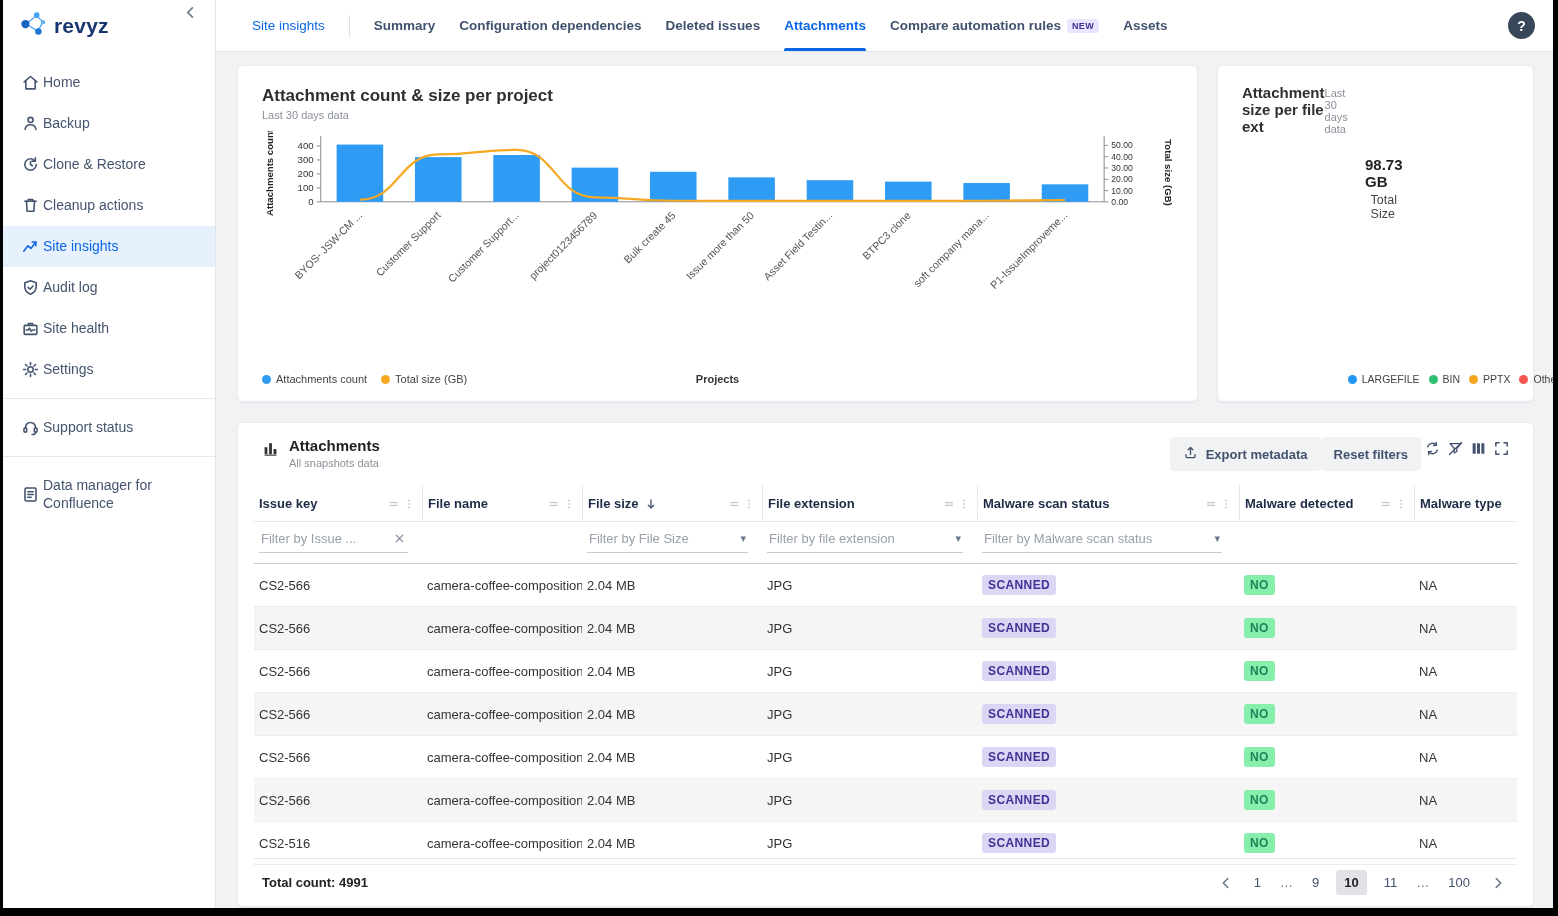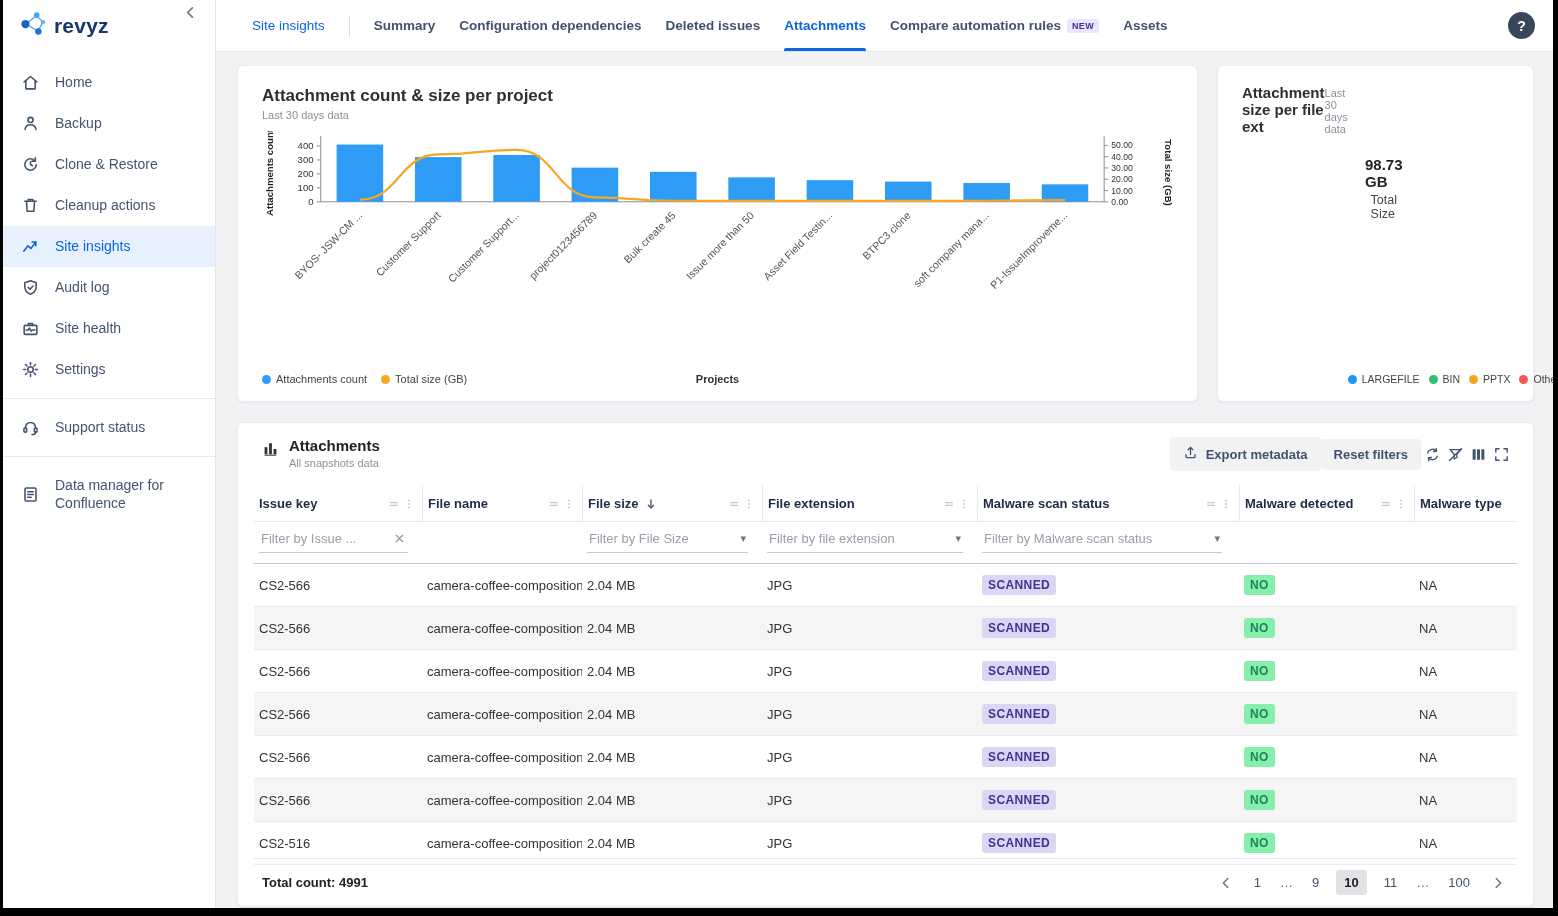--- a/index.html
+++ b/index.html
@@ -7,21 +7,21 @@
     font-family:"Liberation Sans",sans-serif;-webkit-font-smoothing:antialiased}
   .app{position:fixed;top:0;left:3px;width:1550px;height:908px;background:#fff;display:flex}
 
   
   .sidebar{width:213px;min-width:213px;background:#fff;border-right:1px solid #e3e5ea;display:flex;flex-direction:column}
   .logo-row{height:52px;display:flex;justify-content:space-between;padding:0 12px 0 14px}
   .brand{display:flex;align-items:center;gap:7px;cursor:pointer}
   .brand-name{font-size:21px;font-weight:bold;color:#17356e;letter-spacing:.2px}
   .collapse-btn{color:#6b778c;cursor:pointer;display:inline-flex;padding:4px}
   .side-nav{padding-top:10px}
-  .side-item{display:flex;align-items:center;gap:15px;padding:11px 18px;font-size:14px;color:#44546f;cursor:pointer;line-height:1.3}
+  .side-item{display:flex;align-items:center;gap:3px;padding:11px 18px;font-size:14px;color:#44546f;cursor:pointer;line-height:1.3}
   .side-item.active{background:#e7f1fe;color:#0c66e4}
   .side-item .icon{display:inline-flex;flex:none}
   .side-divider{border-top:1px solid #e6e8ec;margin:8px 0}
   .side-label{max-width:150px}
 
   
   .main-col{flex:1;display:flex;flex-direction:column;min-width:0}
   .topbar{height:52px;min-height:52px;background:#fff;border-bottom:1px solid #e3e5ea;display:flex;align-items:center;padding:0 18px 0 36px}
   .topnav{display:flex;align-items:center;gap:24px;height:100%}
   .top-tab{display:flex;align-items:center;gap:6px;font-size:13.5px;font-weight:600;color:#42526e;height:100%;cursor:pointer;position:relative;white-space:nowrap}
@@ -56,21 +56,21 @@
   .donut-label{font-size:12.5px;color:#444}
   .donut-legend{margin-top:auto;justify-content:center;gap:9px;font-size:10.5px;padding-bottom:2px}
 
   
   .table-card{margin-top:20px;height:485px;padding:14px 16px 48px;position:relative}
   .table-head-row{display:flex;justify-content:space-between;align-items:flex-start}
   .table-title-wrap{display:flex;gap:9px;align-items:flex-start;padding-left:8px}
   .table-title{font-size:15px;font-weight:bold;color:#222}
   .table-subtitle{font-size:11px;color:#8b909a;margin-top:3px}
   .tchart{color:#333;margin-top:2px;display:inline-flex}
-  .table-toolbar{display:flex;align-items:center;padding-right:4px}
+  .table-toolbar{display:flex;padding-right:4px}
   .btn{background:#f1f2f4;border:none;border-radius:4px;padding:8px 13px;font-size:13px;font-weight:600;color:#42526e;display:inline-flex;gap:8px;align-items:center;cursor:pointer;font-family:inherit}
   .icon-btn{background:none;border:none;color:#44546f;cursor:pointer;padding:3px;display:inline-flex}
 
   .tgrid{display:grid;align-items:center}
   .thead{margin-top:14px;border-bottom:1px solid #e6e8ec}
   .th{font-size:13px;font-weight:bold;color:#1d2b45;padding:11px 6px 10px 5px;display:flex;align-items:center;gap:5px;min-width:0}
   .th + .th{border-left:1px solid #e6e8ec}
   .th-label{white-space:nowrap;overflow:hidden;text-overflow:ellipsis}
   .th-icons{margin-left:auto;display:flex;align-items:center;gap:1px;color:#c3c7cf}
   .th .sort{color:#42526e;display:inline-flex}

